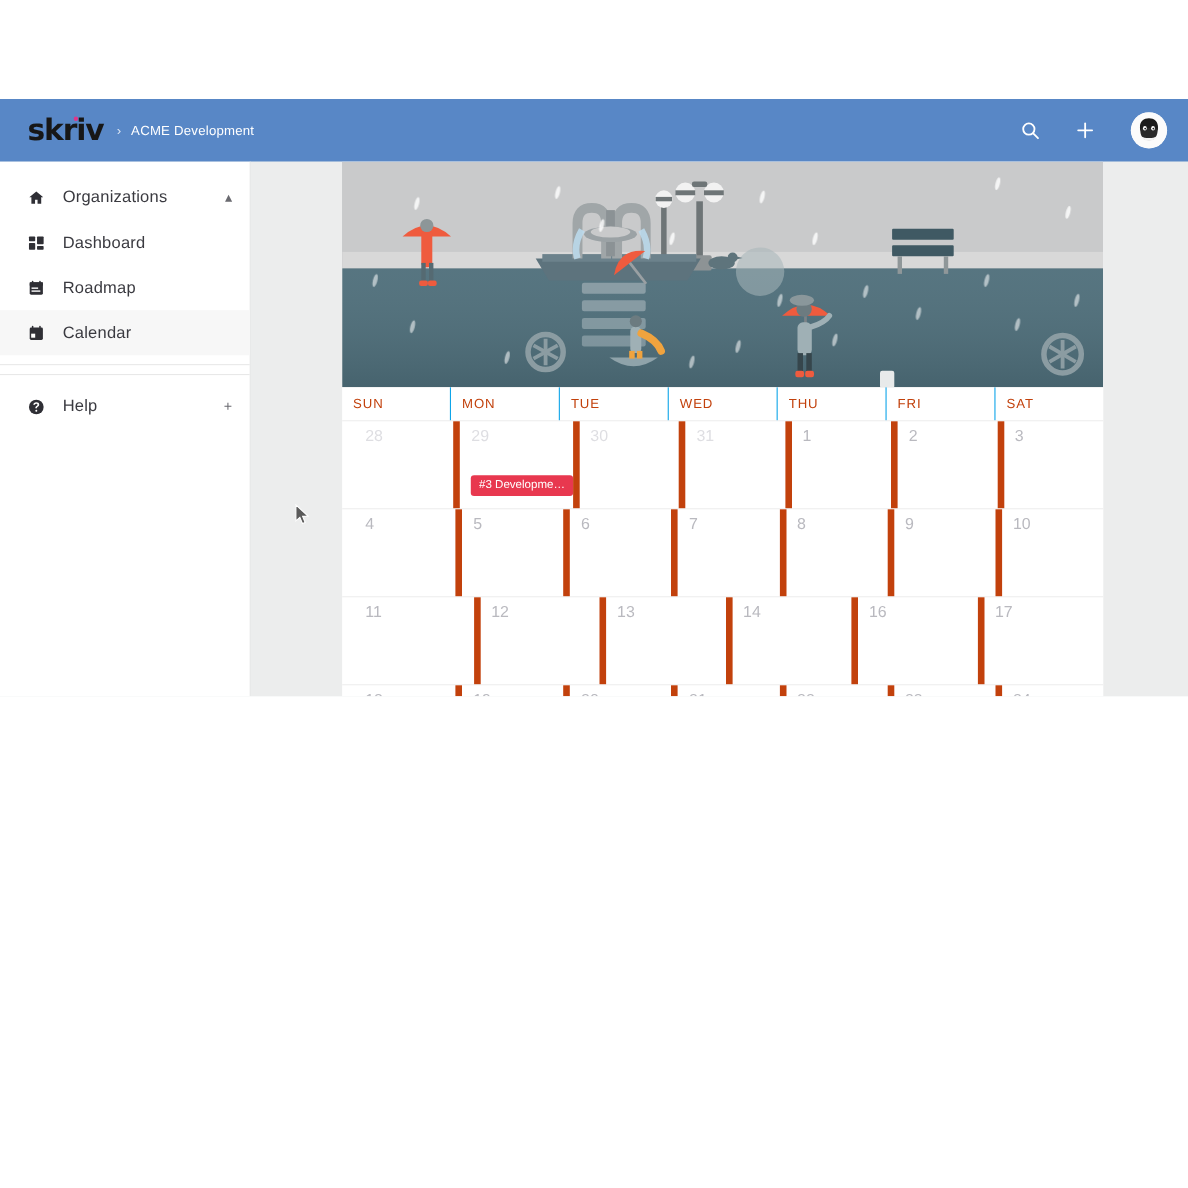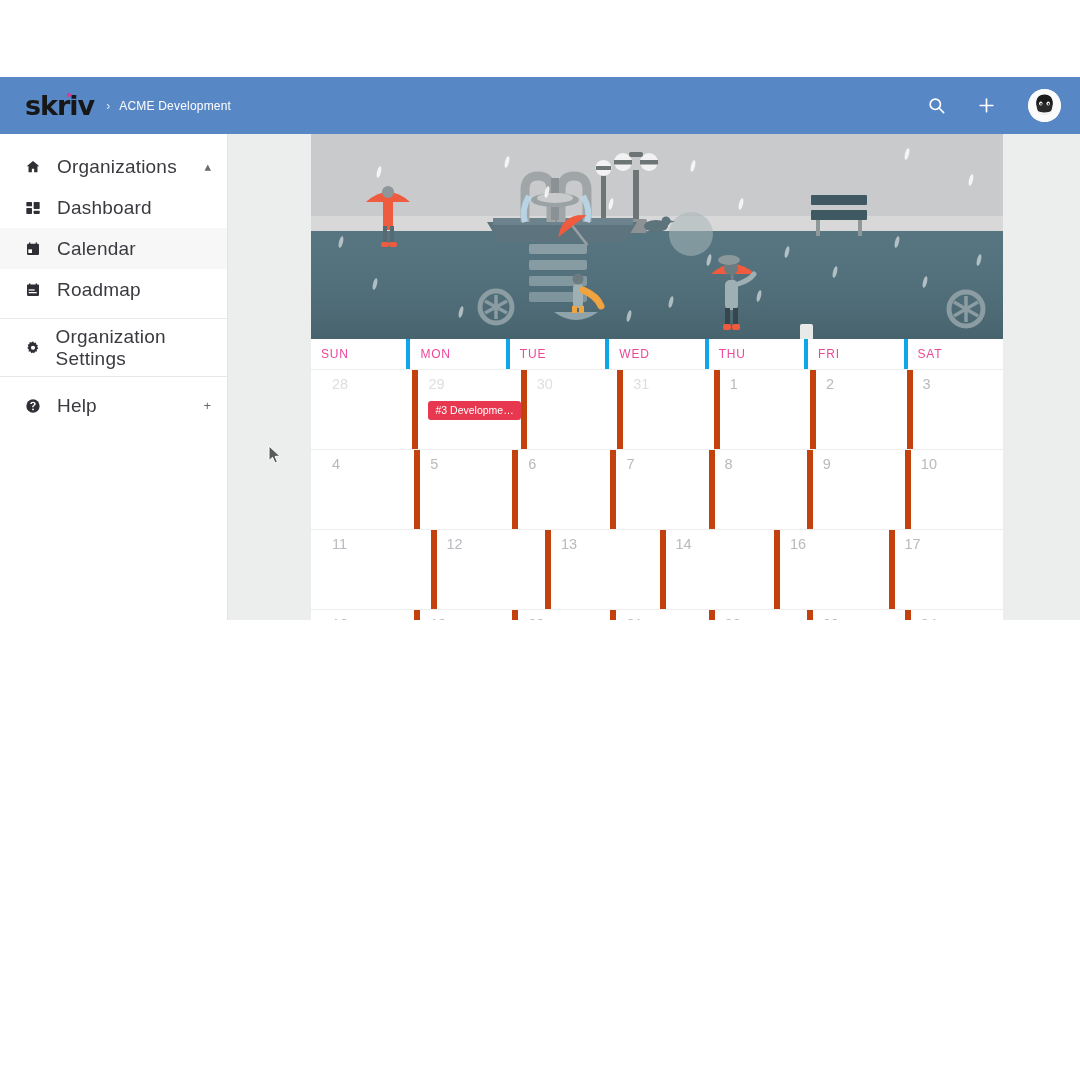--- a/index.html
+++ b/index.html
@@ -1,62 +1,62 @@
 <!DOCTYPE html>
 <html><head>
 <meta charset="utf-8">
 <style>
   html,body{margin:0;padding:0;}
   body{
     width:1080px;height:1080px;background:#ffffff;
     font-family:"Liberation Sans", sans-serif;
     overflow:hidden;position:relative;
   }
-  .app{position:absolute;left:0;top:77px;width:1080px;height:543px;overflow:hidden;background:#eceded;}
+  .app{position:absolute;left:0;top:90px;width:1080px;height:543px;overflow:hidden;background:#eceded;}
 
   
   .topbar{position:absolute;left:0;top:0;width:1080px;height:57px;background:#5887c6;display:flex;align-items:center;}
   .brand{display:flex;align-items:center;margin-left:25px;}
   .logo{position:relative;font-size:27px;font-weight:700;letter-spacing:-1px;color:#171717;line-height:1;font-family:"DejaVu Sans",sans-serif;}
   .logo-dot{position:absolute;width:4px;height:4px;border-radius:50%;background:#e0368b;left:42px;top:1px;}
   .brand-sep{color:#dfe9f5;font-size:12px;margin:0 9px 0 12px;}
   .brand-title{color:#ffffff;font-size:12px;letter-spacing:.2px;}
   .topright{position:absolute;right:19px;top:0;height:57px;display:flex;align-items:center;gap:26px;}
   .ic-btn{width:24px;height:24px;display:flex;align-items:center;justify-content:center;cursor:pointer;}
   .avatar{width:33px;height:33px;border-radius:50%;background:#fdfdfd;display:flex;align-items:center;justify-content:center;overflow:hidden;margin-left:4px;}
 
   
   .sidebar{position:absolute;left:0;top:57px;width:227px;height:486px;background:#ffffff;border-right:1px solid #e3e3e3;}
   .nav-item{position:relative;height:41px;display:flex;align-items:center;padding-left:25px;cursor:pointer;}
   .nav-item.active{background:#f7f7f7;}
   .nav-ic{width:18px;display:flex;align-items:center;justify-content:flex-start;color:#2f2f35;}
-  .nav-lb{margin-left:14px;font-size:19px;color:#3a3a40;letter-spacing:.2px;}
+  .nav-lb{margin-left:14px;font-size:15px;color:#3a3a40;letter-spacing:.2px;}
   .nav-aff{position:absolute;right:16px;color:#6a6a70;font-size:13px;line-height:1;}
   .nav-sep{height:1px;background:#e8e8e8;margin:8px 0 8px 0;}
   .grp1{padding-top:12px;}
 
   
   .gap{position:absolute;left:228px;top:57px;width:83px;height:486px;background:#eceded;}
   .content{position:absolute;left:311px;top:57px;width:692px;height:486px;background:#ffffff;overflow:hidden;}
   .rightgap{position:absolute;left:1003px;top:57px;width:77px;height:486px;background:#eceded;}
 
   
   .banner{position:relative;width:692px;height:205px;overflow:hidden;background:#c9cacb;}
   .sky{position:absolute;left:0;top:0;width:692px;height:96px;background:#c9cacb;}
 
   
   .cal-head{display:flex;height:30px;border-bottom:1px solid #eeeeee;}
-  .cal-head > div{flex:1;font-size:12px;color:#ec4899;letter-spacing:.8px;padding:8px 0 0 10px;box-sizing:border-box;}
-  .cal-head > div + div{border-left:4px solid #0ea5e9;}
+  .cal-head > div{flex:1;font-size:12px;color:#c2410c;letter-spacing:.8px;padding:8px 0 0 10px;box-sizing:border-box;}
+  .cal-head > div + div{border-left:1px solid #0ea5e9;}
   .cal-row{display:flex;height:79px;border-bottom:1px solid #eeeeee;padding-left:11px;}
   .cal-cell{flex:1;box-sizing:border-box;padding:7px 0 0 10px;position:relative;}
   .cal-cell + .cal-cell{border-left:6px solid #c2410c;}
   .daynum{font-size:14.5px;color:#b9b9bf;line-height:1;}
   .daynum.muted{color:#dedee2;}
-  .event{display:inline-block;margin-top:9px;background:#e8384f;color:#fff;font-size:10.5px;
+  .event{display:inline-block;margin-top:27px;background:#e8384f;color:#fff;font-size:10.5px;
     padding:3px 7px 4px 7px;border-radius:3px;white-space:nowrap;max-width:84px;overflow:hidden;cursor:pointer;}
 
   
   .cursor{position:absolute;left:268px;top:368px;width:14px;height:20px;z-index:60;}
 </style>
 </head>
 <body>
 
 <div class="app">
 
@@ -119,60 +119,49 @@
             <rect x="2" y="3" width="8.5" height="6.5" rx="1"></rect>
               <rect x="13" y="3" width="9" height="10.5" rx="1"></rect>
             <rect x="2" y="12" width="8.5" height="9" rx="1"></rect>
               <rect x="13" y="16" width="9" height="5" rx="1"></rect>
           </svg>
         </span>
         <span class="nav-lb">Dashboard</span>
       </div>
 
 
-      <div class="nav-item active">
-        <span class="nav-ic">
-          <svg width="16" height="16" viewBox="0 0 24 24" fill="#2f2f35">
-            <rect x="3" y="4" width="18" height="17" rx="2"></rect>
-            <rect x="5" y="12.5" width="5.5" height="5.5" fill="#ffffff"></rect>
-            <rect x="6" y="1.8" width="2" height="4" rx="1"></rect>
-              <rect x="16" y="1.8" width="2" height="4" rx="1"></rect>
-          </svg>
-        </span>
-        <span class="nav-lb">Calendar</span>
-      </div>
-
       <div class="nav-item">
         <span class="nav-ic">
           <svg width="16" height="16" viewBox="0 0 24 24" fill="#2f2f35">
             <rect x="3" y="4" width="18" height="17" rx="2"></rect>
               <rect x="3" y="4" width="18" height="4.5" fill="#2f2f35"></rect>
             <rect x="5.5" y="11" width="9" height="1.9" fill="#ffffff"></rect>
               <rect x="5.5" y="15" width="12" height="1.9" fill="#ffffff"></rect>
             <rect x="6" y="1.8" width="2" height="4" rx="1"></rect>
               <rect x="16" y="1.8" width="2" height="4" rx="1"></rect>
           </svg>
         </span>
         <span class="nav-lb">Roadmap</span>
       </div>
-    </div>
-
-    <div class="nav-sep"></div>
-
-    <div>
-      <div class="nav-item">
+
+      <div class="nav-item active">
         <span class="nav-ic">
           <svg width="16" height="16" viewBox="0 0 24 24" fill="#2f2f35">
-            <path d="M12 2l1.6 2.4 2.8-.7.4 2.9 2.7 1.1-1.3 2.6 1.8 2.3-2.4 1.7.4 2.9-2.9.2-1.3 2.6L12 18.6l-2.4 1.4-1.3-2.6-2.9-.2.4-2.9L3.4 12l1.8-2.3L3.9 7.1l2.7-1.1.4-2.9 2.8.7z"></path>
-            <circle cx="12" cy="11.6" r="3.1" fill="#ffffff"></circle>
+            <rect x="3" y="4" width="18" height="17" rx="2"></rect>
+            <rect x="5" y="12.5" width="5.5" height="5.5" fill="#ffffff"></rect>
+            <rect x="6" y="1.8" width="2" height="4" rx="1"></rect>
+              <rect x="16" y="1.8" width="2" height="4" rx="1"></rect>
           </svg>
         </span>
-        <span class="nav-lb">Organization Settings</span>
-      </div>
-    </div>
+        <span class="nav-lb">Calendar</span>
+      </div>
+    </div>
+
+    <div class="nav-sep"></div>
+
 
     <div class="nav-sep"></div>
 
     <div>
       <div class="nav-item">
         <span class="nav-ic">
           <svg width="16" height="16" viewBox="0 0 24 24" fill="#2f2f35">
             <circle cx="12" cy="12" r="10"></circle>
             <path d="M12 5.6c-2.4 0-3.9 1.3-4.2 3.3h2.3c.2-.9.8-1.4 1.8-1.4 1 0 1.7.6 1.7 1.4 0 .8-.4 1.2-1.4 1.9-1.1.8-1.6 1.5-1.5 2.9h2.2c0-.8.2-1.2 1.2-1.9 1.3-.9 1.9-1.7 1.9-3.1 0-1.9-1.6-3.1-4-3.1z" fill="#ffffff"></path>
             <circle cx="12" cy="17.2" r="1.35" fill="#ffffff"></circle>

